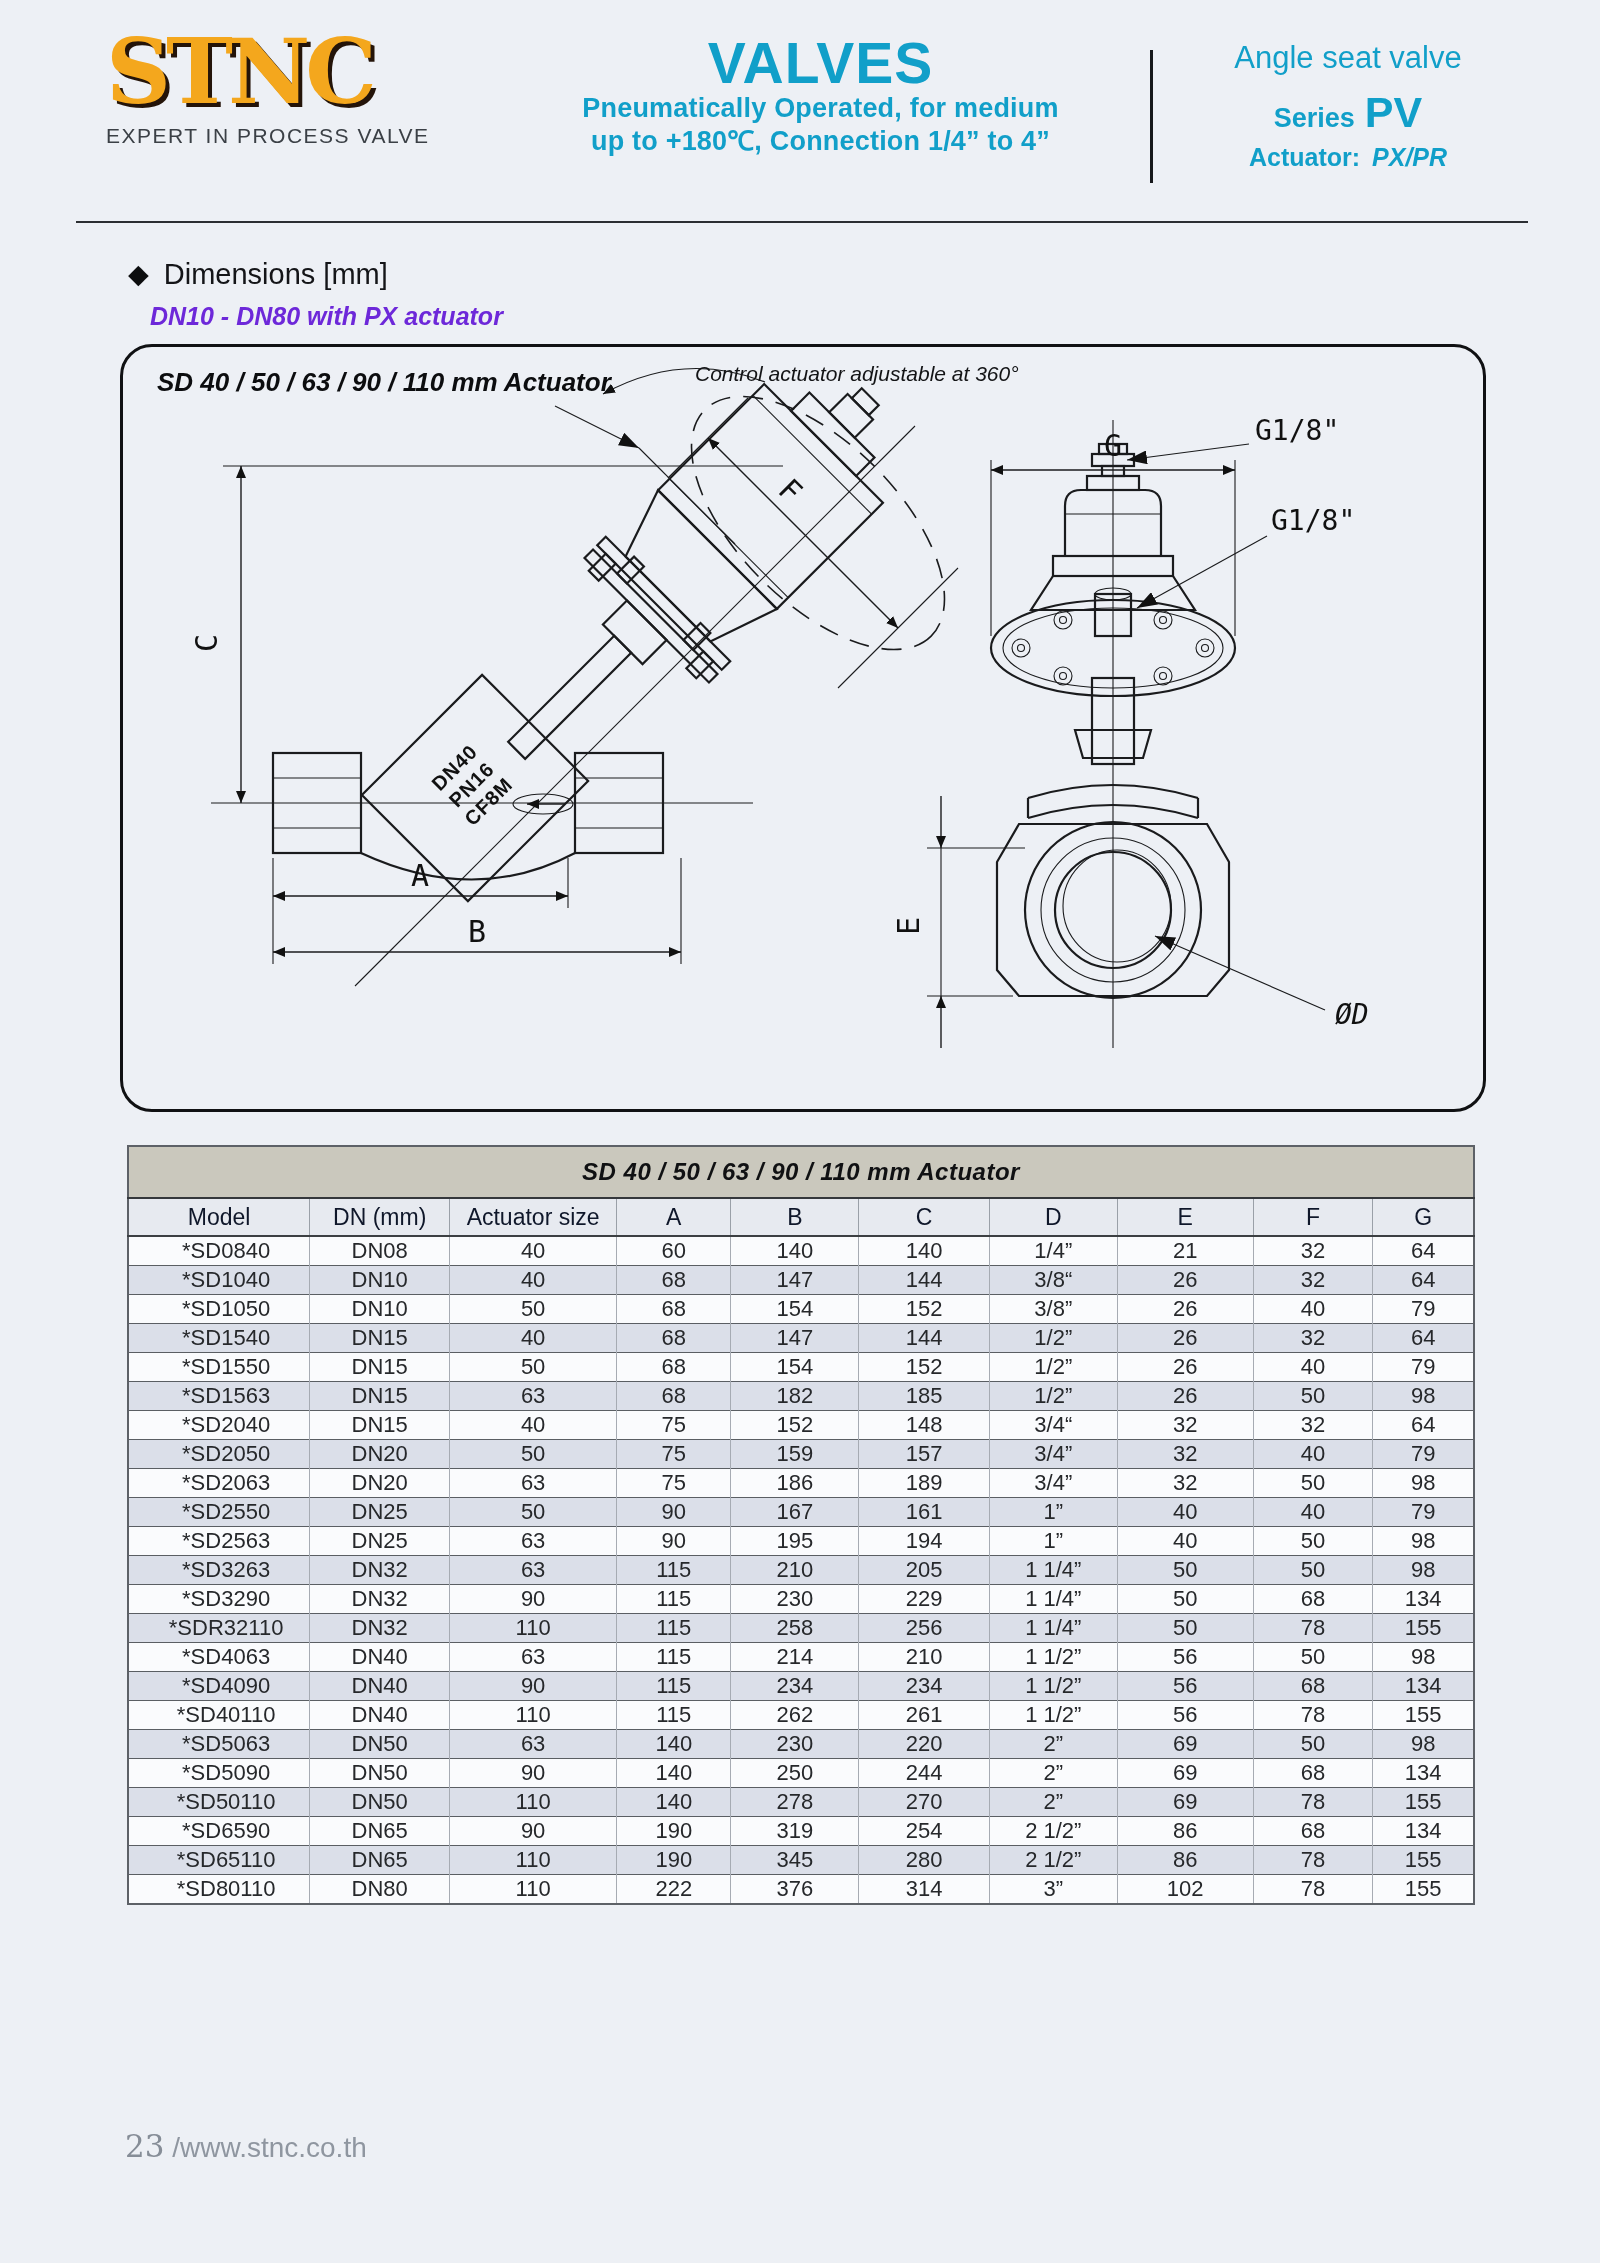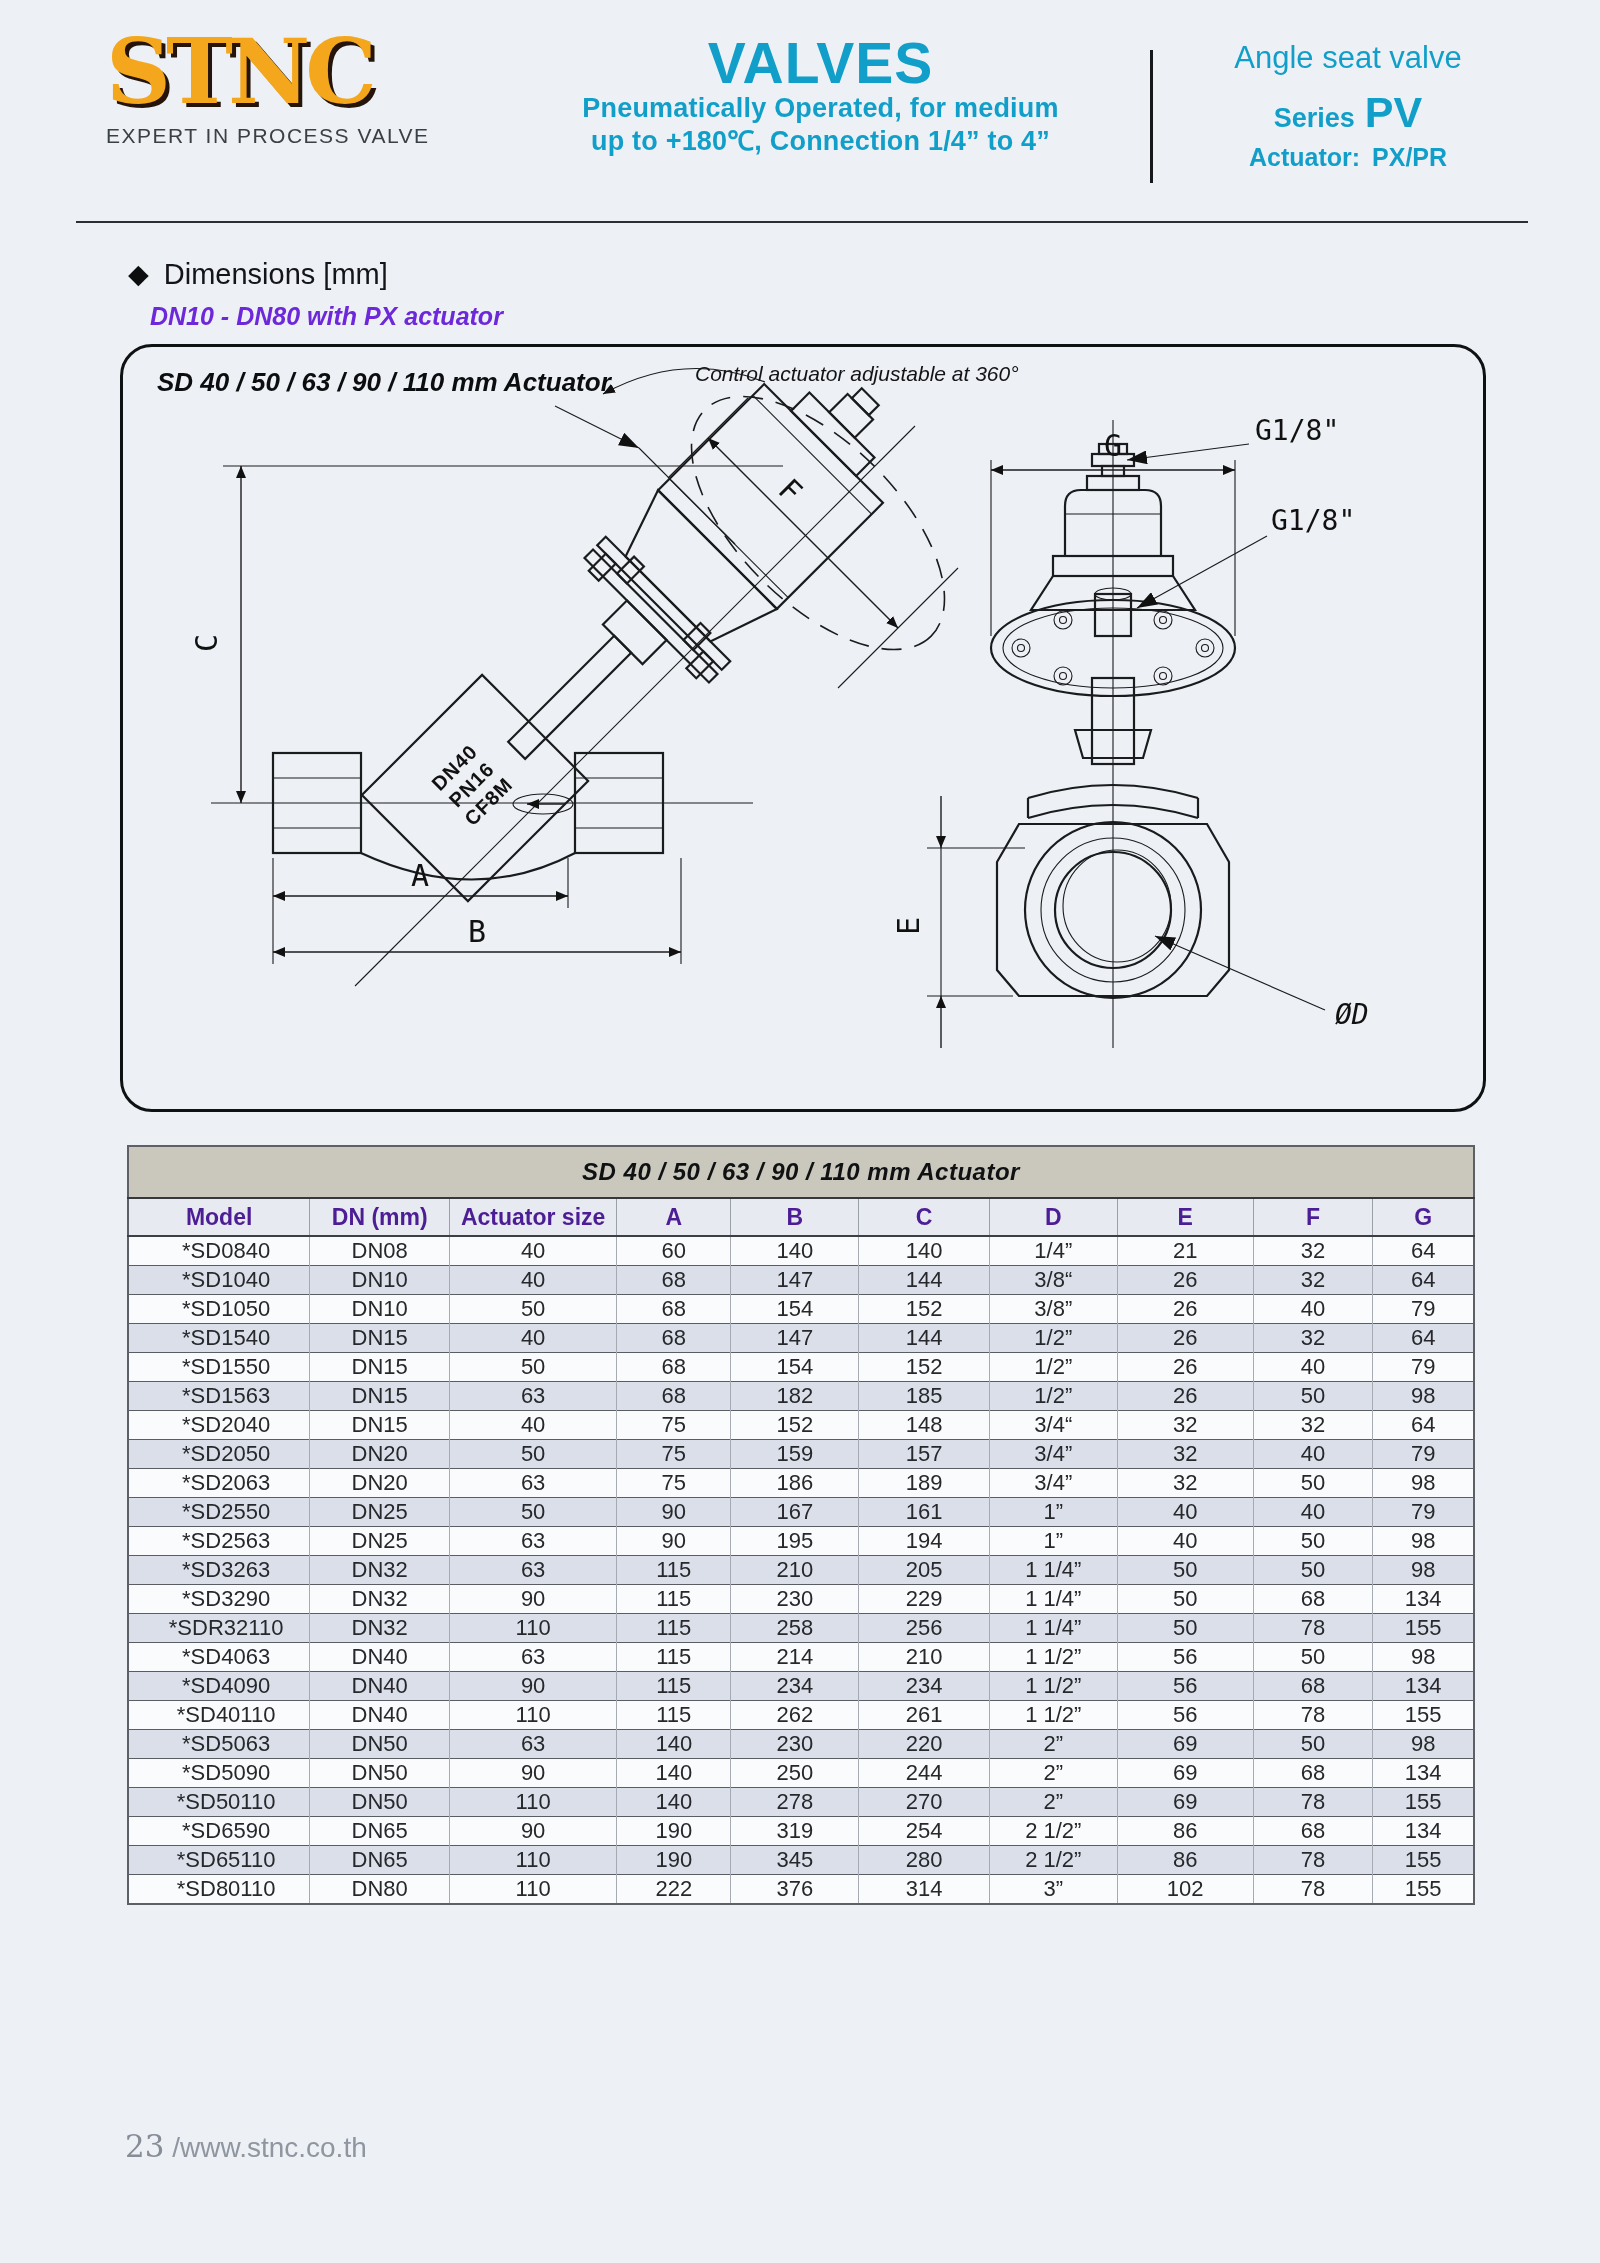--- a/index.html
+++ b/index.html
@@ -20,21 +20,21 @@
   .tagline{margin-top:8px;font-size:21px;color:#3b4046;letter-spacing:1.5px;}
   .center-block{position:absolute;left:548px;top:34px;width:545px;text-align:center;color:var(--accent);}
   .valves-title{font-size:57px;font-weight:bold;line-height:1.02;letter-spacing:1px;}
   .subtitle{font-size:27px;font-weight:bold;line-height:1.22;letter-spacing:.2px;}
   .header-divider{position:absolute;left:1150px;top:50px;width:3px;height:133px;background:#16181b;}
   .right-block{position:absolute;left:1176px;top:40px;width:344px;text-align:center;color:var(--accent);}
   .product-name{font-size:31px;font-weight:normal;}
   .series-line{margin-top:12px;font-size:27px;font-weight:bold;}
   .series-value{font-size:43px;margin-left:10px;}
   .actuator-line{margin-top:6px;font-size:25px;font-weight:bold;}
-  .actuator-value{margin-left:12px;}
+  .actuator-value{margin-left:12px;font-style:italic;}
   .header-rule{position:absolute;left:76px;top:221px;width:1452px;height:2px;background:#2b2e32;}
   
   .section-heading{position:absolute;left:128px;top:258px;font-size:29px;color:#141518;display:flex;align-items:center;gap:15px;}
   .diamond{font-size:27px;line-height:1;color:#0c0d0e;}
   .section-sub{position:absolute;left:150px;top:302px;font-size:25px;font-weight:bold;font-style:italic;color:#6d28d9;}
   
   .drawing-box{position:absolute;left:120px;top:344px;width:1360px;height:762px;border:3px solid #101113;border-radius:32px;}
   .drawing-title{position:absolute;left:34px;top:20px;font-size:26px;font-weight:bold;font-style:italic;color:#0c0d0f;white-space:nowrap;}
   .drawing-note{position:absolute;left:572px;top:15px;font-size:21px;font-style:italic;color:#131416;white-space:nowrap;}
   .drawing-box svg{position:absolute;left:0;top:0;width:100%;height:100%;}
@@ -45,21 +45,21 @@
   .dimtext{font-family:"DejaVu Sans Mono",monospace;font-size:30px;fill:#111;}
   .porttext{font-family:"DejaVu Sans Mono",monospace;font-size:28px;fill:#111;}
   .marktext{font-family:"Liberation Sans",sans-serif;font-size:20px;font-weight:bold;fill:#111;letter-spacing:1px;}
   
   .dims-table{position:absolute;left:127px;top:1145px;width:1348px;border-collapse:collapse;table-layout:fixed;border:2px solid #5d6167;}
   .dims-table .title-row th{
     background:#cac8bd;height:48px;font-size:24px;font-weight:bold;font-style:italic;
     color:#101113;border-bottom:2px solid #35383c;letter-spacing:.5px;
   }
   .dims-table .head-row th{
-    background:#e7eaf0;height:34px;font-size:23px;font-weight:bold;color:#4c1d95;
+    background:#e7eaf0;height:34px;font-size:23px;font-weight:normal;color:#0f172a;
     border-left:1px solid #9aa0a8;border-right:1px solid #9aa0a8;border-bottom:2px solid #3c3f43;
   }
   .dims-table tbody td{
     height:28px;line-height:28px;padding:0;font-size:22px;text-align:center;color:#26282b;
     border-left:1px solid #a6abb3;border-right:1px solid #a6abb3;border-top:1px solid #5a5e63;
   }
   .dims-table tbody tr:nth-child(odd){background:#fafbfd;}
   .dims-table tbody tr:nth-child(even){background:#dbdfe9;}
   .dims-table tbody td.model{text-align:center;padding-left:14px;}
   

